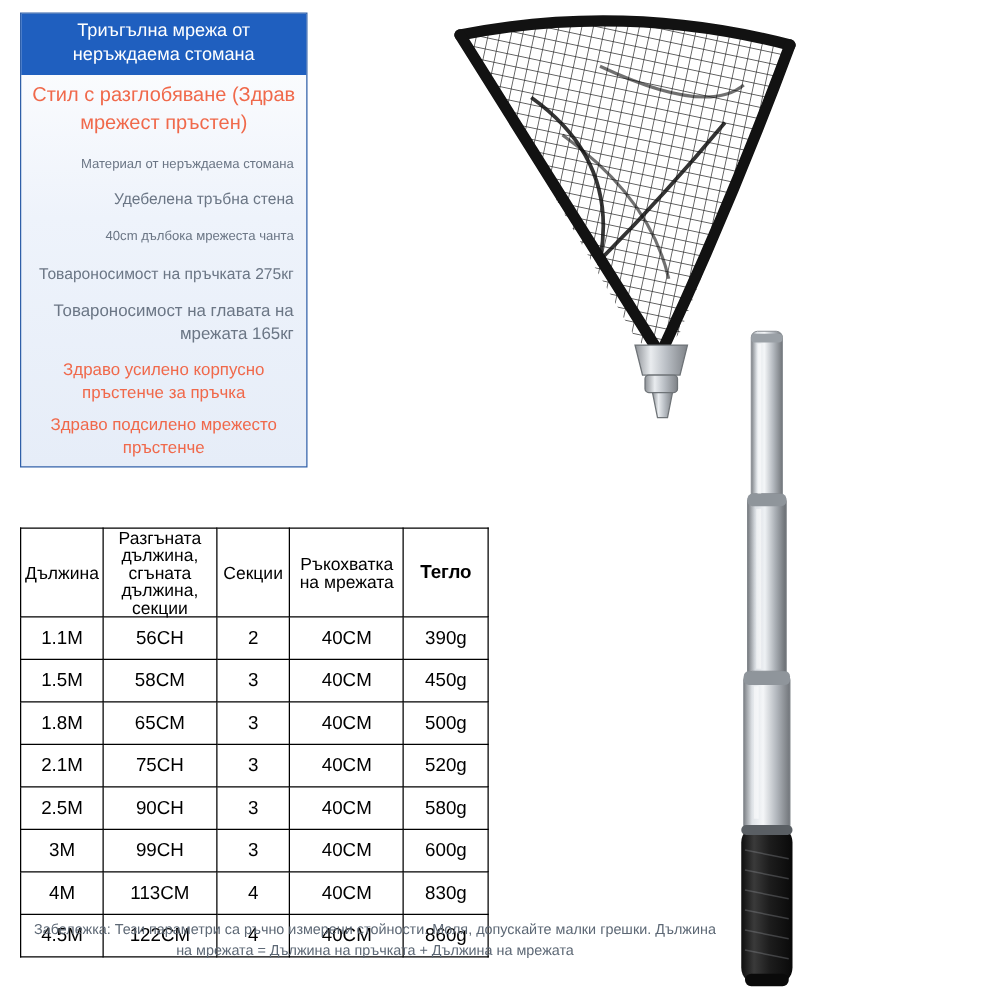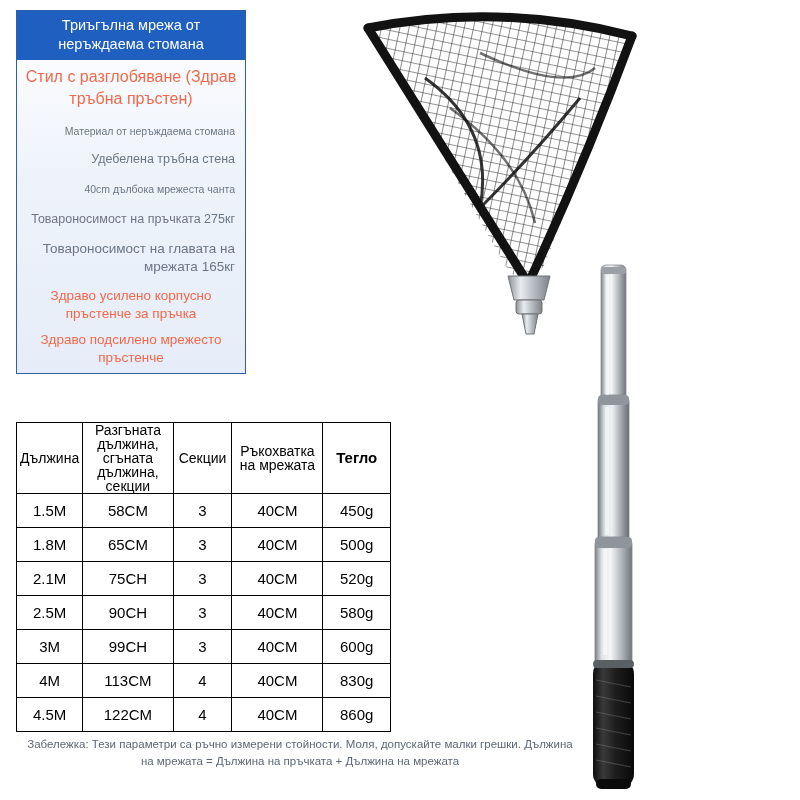--- a/index.html
+++ b/index.html
@@ -130,21 +130,21 @@
     height: 540px;
   }
 </style>
 </head>
 <body>
 
 <div id="page">
 
   <div class="feature-panel">
     <div class="feature-title">Триъгълна мрежа от неръждаема стомана</div>
-    <div class="feature-sub">Стил с разглобяване (Здрав тръбна пръстен)</div>
+    <div class="feature-sub">Стил с разглобяване (Здрав мрежест пръстен)</div>
     <div class="feature-line fl-1">Материал от неръждаема стомана</div>
     <div class="feature-line fl-2">Удебелена тръбна стена</div>
     <div class="feature-line fl-3">40cm дълбока мрежеста чанта</div>
     <div class="feature-line fl-4">Товароносимост на пръчката 275кг</div>
     <div class="feature-line fl-5">Товароносимост на главата на мрежата 165кг</div>
     <div class="feature-red second">Здраво усилено корпусно пръстенче за пръчка</div>
     <div class="feature-red">Здраво подсилено мрежесто пръстенче</div>
   </div>
 
   <div class="net-wrap">
@@ -229,20 +229,27 @@
       <tr>
         <th class="col-a">Дължина</th>
         <th class="col-b">Разгъната дължина, сгъната дължина, секции</th>
         <th class="col-c">Секции</th>
         <th class="col-d">Ръкохватка на мрежата</th>
         <th class="col-e big">Тегло</th>
       </tr>
     </thead>
     <tbody>
       <tr>
+        <td>1.1M</td>
+        <td>56CH</td>
+        <td>2</td>
+        <td>40CM</td>
+        <td>390g</td>
+      </tr>
+      <tr>
         <td>1.5M</td>
         <td>58CM</td>
         <td>3</td>
         <td>40CM</td>
         <td>450g</td>
       </tr>
       <tr>
         <td>1.8M</td>
         <td>65CM</td>
         <td>3</td>

